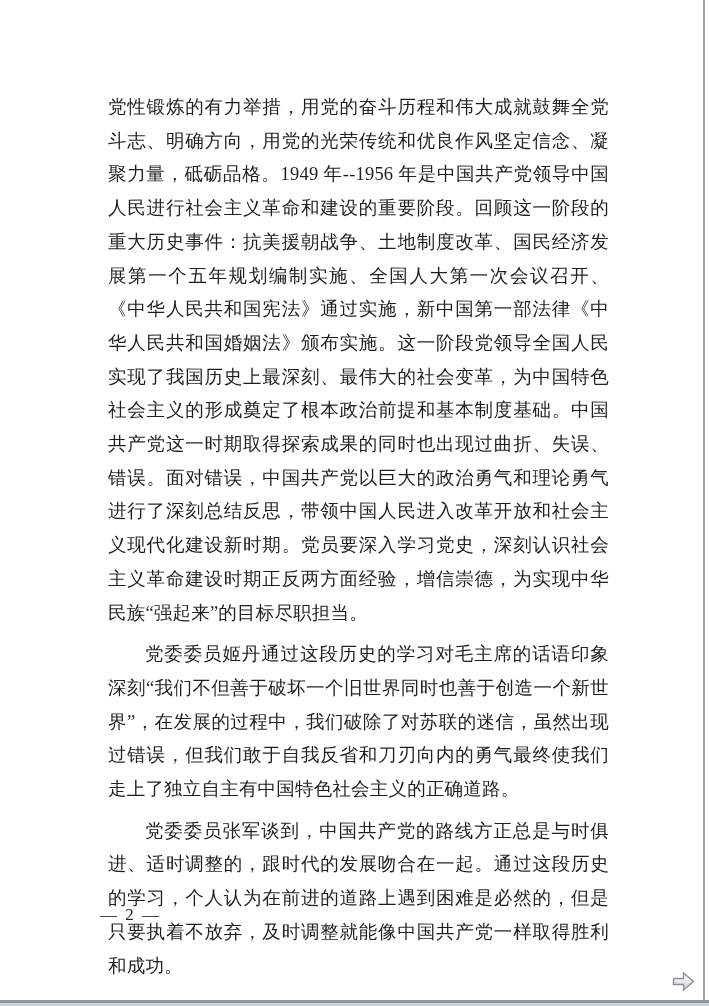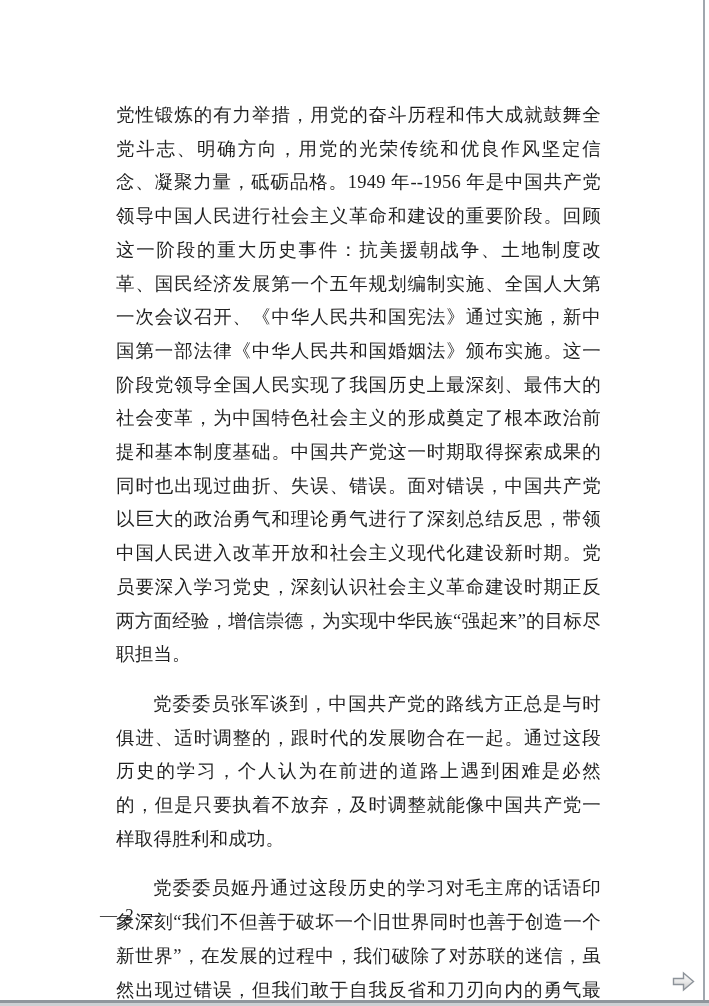--- a/index.html
+++ b/index.html
@@ -27,21 +27,21 @@
     top: 83px;
     width: 517px;
     color: #1f1f1f;
     font-size: 18.5px;
     line-height: 33.7px;
     text-align: justify;
     text-justify: inter-ideograph;
     letter-spacing: 0.2px;
   }
   .text-block p {
-    margin: 16px;
+    margin: 8px;
     padding: 0;
   }
   .text-block p.indent {
     text-indent: 2em;
   }
   .page-number {
     position: absolute;
     left: 100px;
     top: 903px;
     color: #1f1f1f;
@@ -92,22 +92,22 @@
     display: block;
   }
 </style>
 </head>
 <body>
 
 <div class="page">
 
   <div class="text-block">
     <p>党性锻炼的有力举措，用党的奋斗历程和伟大成就鼓舞全党斗志、明确方向，用党的光荣传统和优良作风坚定信念、凝聚力量，砥砺品格。1949 年--1956 年是中国共产党领导中国人民进行社会主义革命和建设的重要阶段。回顾这一阶段的重大历史事件：抗美援朝战争、土地制度改革、国民经济发展第一个五年规划编制实施、全国人大第一次会议召开、《中华人民共和国宪法》通过实施，新中国第一部法律《中华人民共和国婚姻法》颁布实施。这一阶段党领导全国人民实现了我国历史上最深刻、最伟大的社会变革，为中国特色社会主义的形成奠定了根本政治前提和基本制度基础。中国共产党这一时期取得探索成果的同时也出现过曲折、失误、错误。面对错误，中国共产党以巨大的政治勇气和理论勇气进行了深刻总结反思，带领中国人民进入改革开放和社会主义现代化建设新时期。党员要深入学习党史，深刻认识社会主义革命建设时期正反两方面经验，增信崇德，为实现中华民族“强起来”的目标尽职担当。</p>
+    <p class="indent">党委委员姬丹通过这段历史的学习对毛主席的话语印象深刻“我们不但善于破坏一个旧世界同时也善于创造一个新世界”，在发展的过程中，我们破除了对苏联的迷信，虽然出现过错误，但我们敢于自我反省和刀刃向内的勇气最终使我们走上了独立自主有中国特色社会主义的正确道路。</p>
     <p class="indent">党委委员张军谈到，中国共产党的路线方正总是与时俱进、适时调整的，跟时代的发展吻合在一起。通过这段历史的学习，个人认为在前进的道路上遇到困难是必然的，但是只要执着不放弃，及时调整就能像中国共产党一样取得胜利和成功。</p>
-    <p class="indent">党委委员姬丹通过这段历史的学习对毛主席的话语印象深刻“我们不但善于破坏一个旧世界同时也善于创造一个新世界”，在发展的过程中，我们破除了对苏联的迷信，虽然出现过错误，但我们敢于自我反省和刀刃向内的勇气最终使我们走上了独立自主有中国特色社会主义的正确道路。</p>
   </div>
 
   <div class="page-number">— 2 —</div>
 
 </div>
 
 <div class="page-right-edge"></div>
 
 <div class="bottom-bar-dark"></div>
 <div class="bottom-bar-light"></div>

